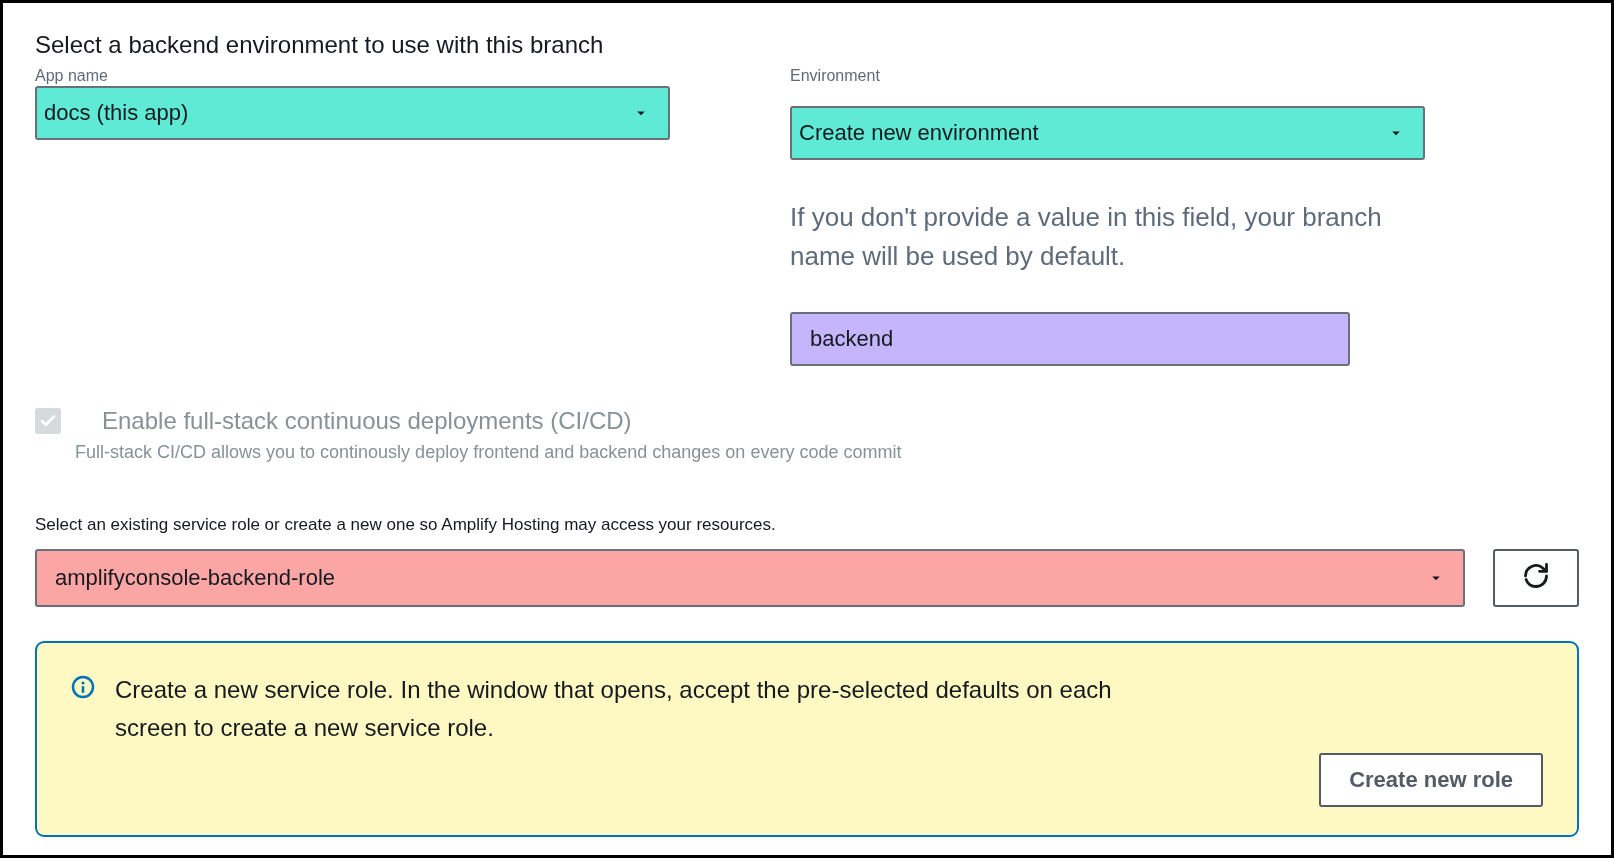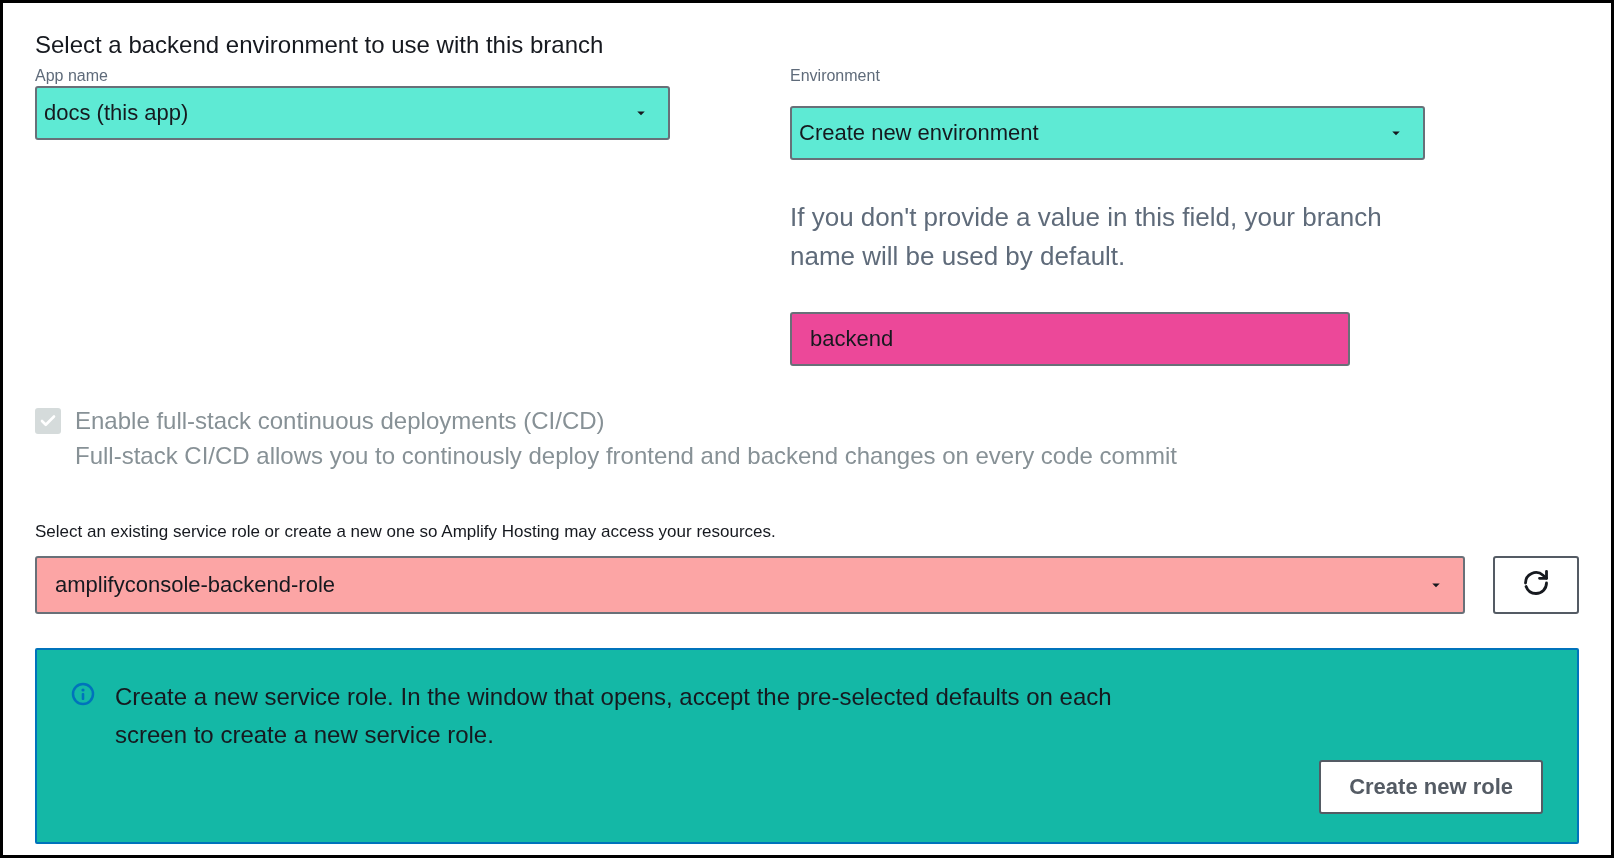--- a/index.html
+++ b/index.html
@@ -71,21 +71,21 @@
     .helper-text {
       font-size: 26px;
       color: #5f6b7a;
       margin-top: 18px;
       line-height: 1.5;
     }
     .text-input {
       border: 2px solid #687078;
       border-radius: 3px;
       height: 54px;
-      background: #ec4899;
+      background: #c4b5fd;
       padding: 17px 18px;
       font-size: 22px;
       color: #16191f;
       margin-top: 16px;
       width: 560px;
     }
     .checkbox-row {
       display: flex;
       align-items: flex-start;
       margin-top: 38px;
@@ -107,23 +107,24 @@
       height: 18px;
     }
     .checkbox-labels {
       display: flex;
       flex-direction: column;
     }
     .checkbox-title {
       font-size: 24px;
       color: #879196;
       line-height: 1.4;
+      margin-left: 27px;
     }
     .checkbox-desc {
-      font-size: 24px;
+      font-size: 18px;
       color: #879196;
       margin-top: 4px;
     }
     .role-label {
       font-size: 17px;
       color: #16191f;
       margin-top: 52px;
       margin-bottom: 14px;
     }
     .role-row {
@@ -162,22 +163,22 @@
       justify-content: center;
       cursor: pointer;
     }
     .refresh-btn svg {
       width: 28px;
       height: 28px;
     }
     .info-box {
       margin-top: 34px;
       border: 2px solid #0073bb;
-      background: #14b8a6;
-      border-radius: 2px;
+      background: #fef9c3;
+      border-radius: 9px;
       padding: 28px 34px 28px 34px;
       display: flex;
       flex-direction: column;
     }
     .info-content {
       display: flex;
       gap: 20px;
       align-items: flex-start;
     }
     .info-icon {

